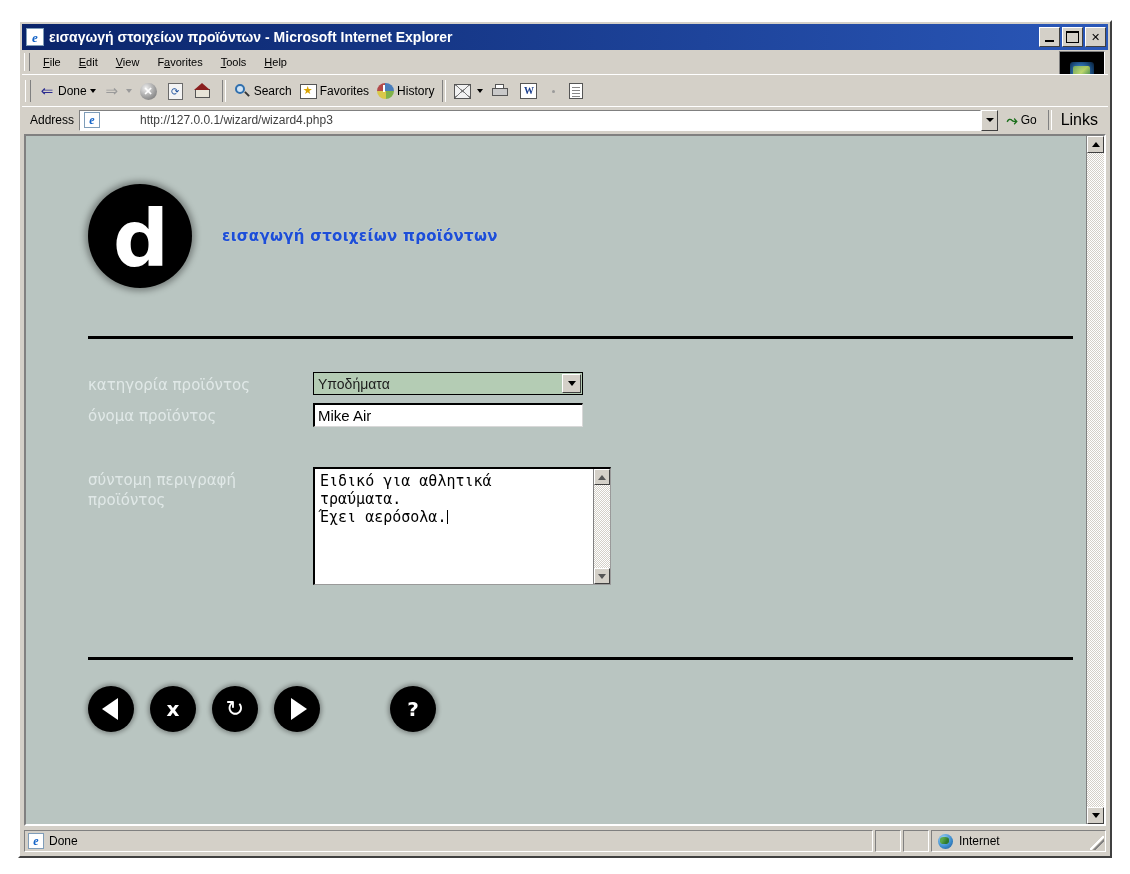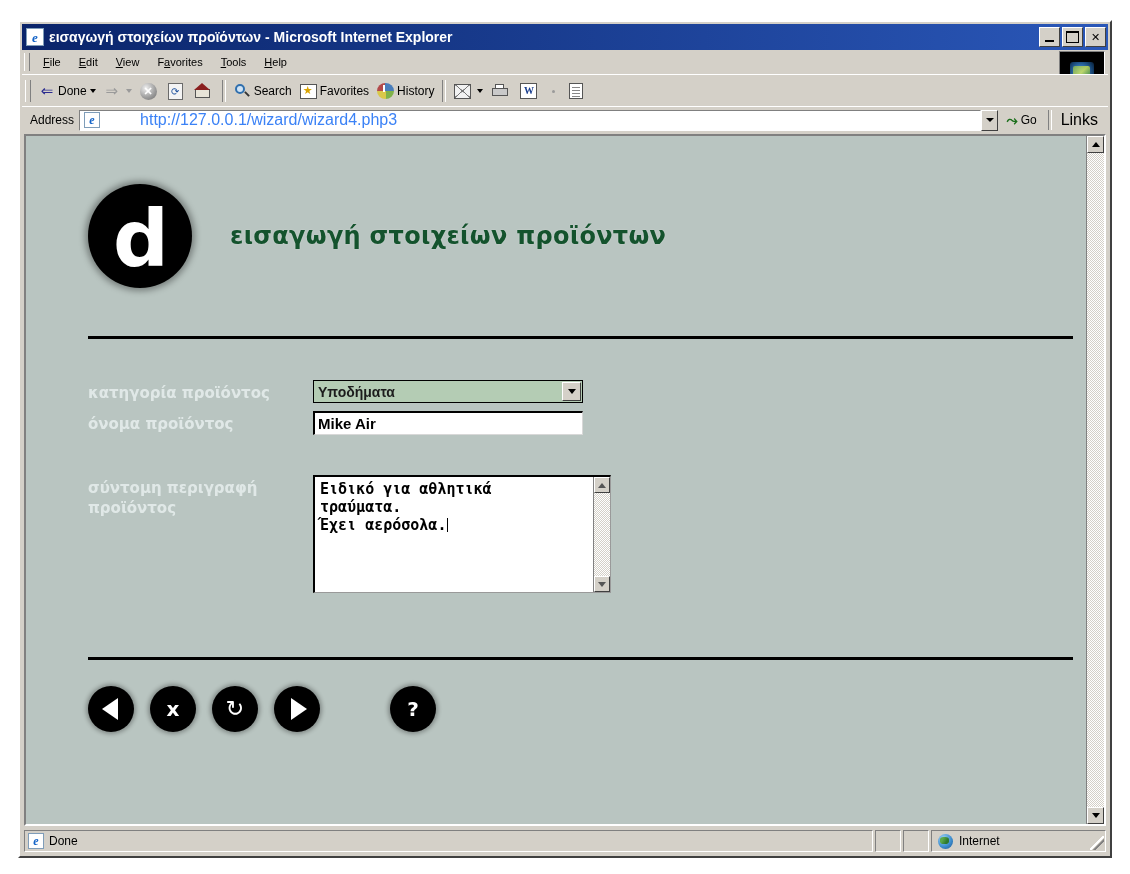--- a/index.html
+++ b/index.html
@@ -125,21 +125,21 @@
     flex:1 1 auto;height:21px;background:#ffffff;display:flex;align-items:center;
     border-top:1px solid #808080;border-left:1px solid #808080;
     border-right:1px solid #ffffff;border-bottom:1px solid #ffffff;
     box-sizing:border-box;min-width:0;
   }
   .addr-ico{
     width:16px;height:16px;margin:0 4px;flex:0 0 16px;background:#fff;border:1px solid #7f9db9;
     box-sizing:border-box;display:flex;align-items:center;justify-content:center;
     font-size:12px;font-weight:bold;font-style:italic;color:#1464c8;font-family:"Liberation Serif",serif;line-height:1;
   }
-  .addr-url{font-size:16px;color:#3b82f6;white-space:nowrap;overflow:hidden;padding-left:36px;}
+  .addr-url{font-size:12px;color:#404040;white-space:nowrap;overflow:hidden;padding-left:36px;}
   .addr-drop{
     width:17px;height:21px;flex:0 0 17px;background:#d4d0c8;
     border-top:1px solid #ffffff;border-left:1px solid #ffffff;
     border-right:1px solid #404040;border-bottom:1px solid #404040;
     box-sizing:border-box;display:flex;align-items:center;justify-content:center;
   }
   .addr-drop i{display:block;width:0;height:0;border-left:4px solid transparent;border-right:4px solid transparent;border-top:4px solid #000;}
   .go-btn{display:flex;align-items:center;font-size:12px;padding:0 8px;white-space:nowrap;}
   .go-arrow{color:#1b6f1b;font-size:14px;margin-right:3px;font-weight:bold;}
   .ab-sep{width:2px;height:20px;margin:0 3px;border-left:1px solid #808080;border-right:1px solid #ffffff;}
@@ -178,28 +178,28 @@
   .logo{
     width:104px;height:104px;border-radius:50%;background:#000000;
     display:flex;align-items:center;justify-content:center;
     box-shadow:0 0 6px 3px rgba(0,0,0,.35);
   }
   .logo span{
     color:#ffffff;font-size:78px;font-weight:bold;line-height:72px;
     font-family:"DejaVu Sans",sans-serif;margin-top:6px;margin-left:2px;
   }
   .hdr-title{
-    color:#14532d;font-size:24px;font-weight:bold;margin-left:38px;
+    color:#1d4ed8;font-size:15px;font-weight:bold;margin-left:30px;
     font-family:"DejaVu Sans",sans-serif;letter-spacing:.3px;
     text-shadow:0 0 2px rgba(255,255,255,.35);
   }
   .rule{position:absolute;left:62px;width:985px;height:0;border-top:3px solid #000000;}
   .rule.top{top:200px;}
   .rule.bottom{top:521px;}
-  .form{position:absolute;left:62px;top:244px;width:990px;font-weight:bold;}
+  .form{position:absolute;left:62px;top:236px;width:990px;}
   .frow{display:flex;margin-bottom:8px;}
   .flabel{
     width:225px;flex:0 0 225px;color:#e4eceb;font-size:15px;line-height:20px;
     font-family:"DejaVu Sans",sans-serif;opacity:.92;padding-top:3px;
   }
   .fctl{flex:1 1 auto;}
   .sel{
     width:270px;height:23px;background:#b4ccb4;box-sizing:border-box;
     border:1px solid #000000;display:flex;align-items:center;
     font-size:14px;color:#1c1c1c;padding-left:4px;position:relative;

